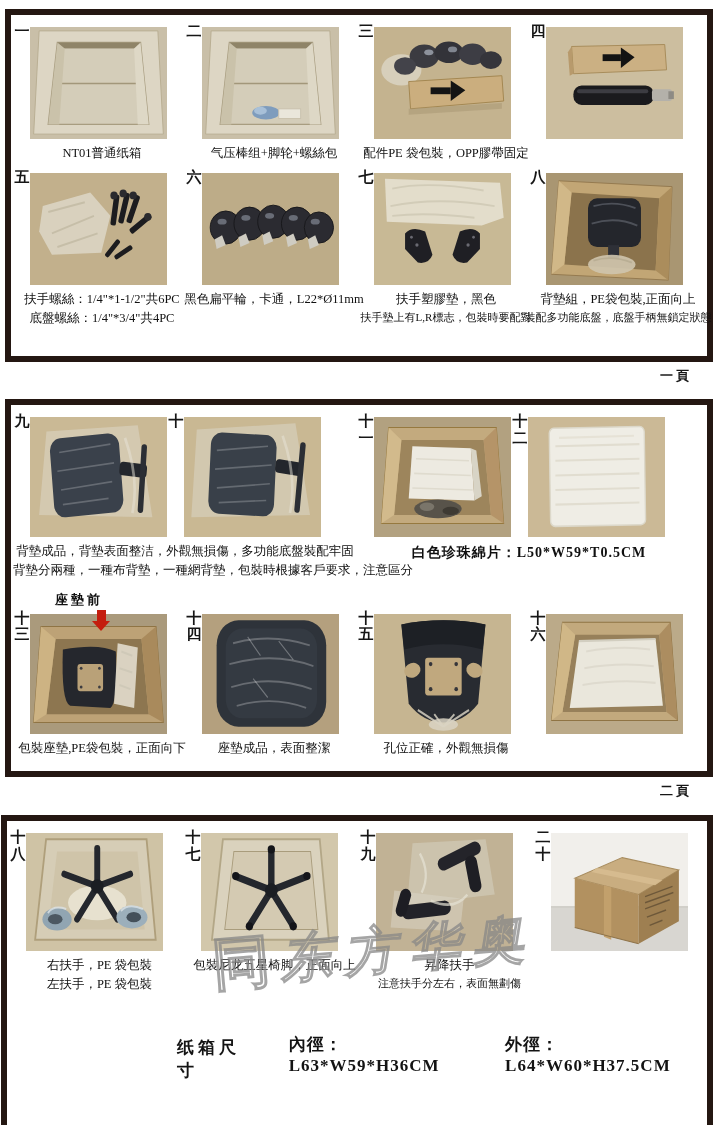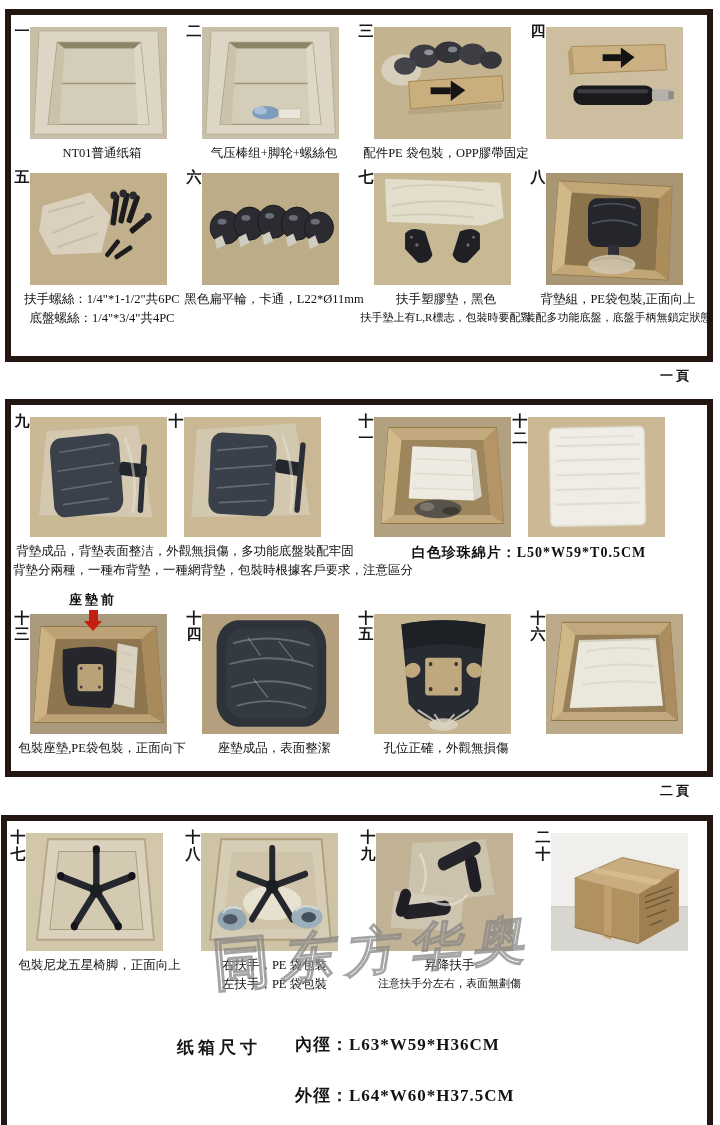--- a/index.html
+++ b/index.html
@@ -37,34 +37,34 @@
   .span2 .caps{margin:5px 0 0 0;}
   .cap{font-size:12.5px;line-height:1.5;white-space:nowrap;color:#101010;}
   .cap.small{font-size:11px;}
   .cap.large{font-size:14px;font-weight:bold;letter-spacing:1px;}
   .page-label{
     position:absolute;right:28px;font-size:13px;font-weight:bold;
     letter-spacing:3px;color:#161616;
   }
   #page1-label{top:367px;text-align:center;}
   #page2-label{top:782px;}
-  .annot{position:absolute;top:-16px;left:34px;width:92px;text-align:center;z-index:4;}
+  .annot{position:absolute;top:-16px;left:42px;width:92px;z-index:4;}
   .annot-text{font-size:13px;font-weight:bold;letter-spacing:3px;white-space:nowrap;}
   .annot-arrow{position:relative;margin:1px auto 0;width:9px;height:11px;background:#c41e0e;}
   .annot-arrow::after{
     content:"";position:absolute;top:11px;left:-5px;width:0;height:0;
     border-left:9px solid transparent;border-right:9px solid transparent;
     border-top:10px solid #c41e0e;
   }
   .sizes{
     position:absolute;left:150px;top:212px;display:flex;gap:34px;
     font-size:17px;font-weight:bold;color:#131313;
   }
   .sizes-title{letter-spacing:4px;margin-top:3px;margin-left:20px;}
-  .sizes-lines{display:flex;flex-direction:column;gap:28px;letter-spacing:1px;}
+  .sizes-lines{display:flex;flex-direction:row;gap:28px;letter-spacing:1px;}
   .watermark{
     position:absolute;left:205px;top:102px;display:flex;align-items:center;gap:10px;
     transform:rotate(-5deg);z-index:3;pointer-events:none;
     color:rgba(140,140,140,0.38);
   }
   @supports (-webkit-text-stroke: 1px #888){
     .watermark{color:transparent;-webkit-text-stroke:1.1px rgba(135,135,135,0.75);}
   }
   .wm-logo{font-size:58px;line-height:1;font-weight:bold;}
   .wm-text{font-size:52px;line-height:1;font-style:italic;letter-spacing:12px;font-weight:bold;}
@@ -466,52 +466,20 @@
   </section>
 
   <div class="page-label" id="page2-label">二頁</div>
 
   <section class="panel panel-3">
     <div class="grid">
         <div class="row">
           <div class="cell">
             <div class="pair">
               <div class="photo-wrap">
-                <div class="num">十七</div>
-                <div class="photo">
-                  <svg viewBox="0 0 150 115" width="100%" height="100%" preserveAspectRatio="none">
-                    <rect width="150" height="115" fill="#d2c7ab"></rect>
-                    <polygon points="24,6 130,6 140,104 12,104" fill="#dad2bd" stroke="#b3a787" stroke-width="2"></polygon>
-                    <polygon points="36,18 120,18 128,94 26,94" fill="#d4cab2" stroke="#a99c7c" stroke-width="1"></polygon>
-                    <g stroke="#24272d" stroke-width="7" stroke-linecap="round">
-                      <line x1="77" y1="56" x2="77" y2="17"></line>
-                      <line x1="77" y1="56" x2="114" y2="43"></line>
-                      <line x1="77" y1="56" x2="100" y2="89"></line>
-                      <line x1="77" y1="56" x2="54" y2="89"></line>
-                      <line x1="77" y1="56" x2="40" y2="43"></line>
-                    </g>
-                    <circle cx="77" cy="56" r="7" fill="#1b1e23"></circle>
-                    <g fill="#14151a">
-                      <circle cx="77" cy="16" r="4"></circle>
-                      <circle cx="116" cy="42" r="4"></circle>
-                      <circle cx="101" cy="91" r="4"></circle>
-                      <circle cx="53" cy="91" r="4"></circle>
-                      <circle cx="38" cy="42" r="4"></circle>
-                    </g>
-                  </svg>
-                </div>
-              </div>
-            </div>
-            <div class="caps">
-              <div class="cap">包裝尼龙五星椅脚，正面向上</div>
-            </div>
-          </div>
-          <div class="cell">
-            <div class="pair">
-              <div class="photo-wrap">
                 <div class="num">十八</div>
                 <div class="photo">
                   <svg viewBox="0 0 150 115" width="100%" height="100%" preserveAspectRatio="none">
                     <rect width="150" height="115" fill="#cfc3a5"></rect>
                     <polygon points="22,6 132,6 142,104 10,104" fill="#d6cdb6" stroke="#af9f7b" stroke-width="2"></polygon>
                     <polygon points="34,18 122,18 130,94 24,94" fill="#cfc4a9"></polygon>
                     <ellipse cx="78" cy="68" rx="32" ry="17" fill="#e9e4d3" opacity="0.9"></ellipse>
                     <g stroke="#24272d" stroke-width="6.5" stroke-linecap="round">
                       <line x1="78" y1="52" x2="78" y2="15"></line>
                       <line x1="78" y1="52" x2="114" y2="40"></line>
@@ -525,20 +493,52 @@
                     <ellipse cx="116" cy="82" rx="17" ry="11" fill="#9cafbb"></ellipse>
                     <ellipse cx="118" cy="82" rx="8" ry="5" fill="#44505a"></ellipse>
                     <path d="M24 78 Q30 70 44 74 M104 76 Q112 68 128 74" stroke="#dbe2e6" stroke-width="2" opacity="0.8" fill="none"></path>
                   </svg>
                 </div>
               </div>
             </div>
             <div class="caps">
               <div class="cap">右扶手，PE 袋包裝</div>
               <div class="cap">左扶手，PE 袋包裝</div>
+            </div>
+          </div>
+          <div class="cell">
+            <div class="pair">
+              <div class="photo-wrap">
+                <div class="num">十七</div>
+                <div class="photo">
+                  <svg viewBox="0 0 150 115" width="100%" height="100%" preserveAspectRatio="none">
+                    <rect width="150" height="115" fill="#d2c7ab"></rect>
+                    <polygon points="24,6 130,6 140,104 12,104" fill="#dad2bd" stroke="#b3a787" stroke-width="2"></polygon>
+                    <polygon points="36,18 120,18 128,94 26,94" fill="#d4cab2" stroke="#a99c7c" stroke-width="1"></polygon>
+                    <g stroke="#24272d" stroke-width="7" stroke-linecap="round">
+                      <line x1="77" y1="56" x2="77" y2="17"></line>
+                      <line x1="77" y1="56" x2="114" y2="43"></line>
+                      <line x1="77" y1="56" x2="100" y2="89"></line>
+                      <line x1="77" y1="56" x2="54" y2="89"></line>
+                      <line x1="77" y1="56" x2="40" y2="43"></line>
+                    </g>
+                    <circle cx="77" cy="56" r="7" fill="#1b1e23"></circle>
+                    <g fill="#14151a">
+                      <circle cx="77" cy="16" r="4"></circle>
+                      <circle cx="116" cy="42" r="4"></circle>
+                      <circle cx="101" cy="91" r="4"></circle>
+                      <circle cx="53" cy="91" r="4"></circle>
+                      <circle cx="38" cy="42" r="4"></circle>
+                    </g>
+                  </svg>
+                </div>
+              </div>
+            </div>
+            <div class="caps">
+              <div class="cap">包裝尼龙五星椅脚，正面向上</div>
             </div>
           </div>
           <div class="cell">
             <div class="pair">
               <div class="photo-wrap">
                 <div class="num">十九</div>
                 <div class="photo">
                   <svg viewBox="0 0 150 115" width="100%" height="100%" preserveAspectRatio="none">
                     <rect width="150" height="115" fill="#c1b295"></rect>
                     <polygon points="40,10 120,6 130,60 34,70" fill="#d6d1c1" opacity="0.55"></polygon>

